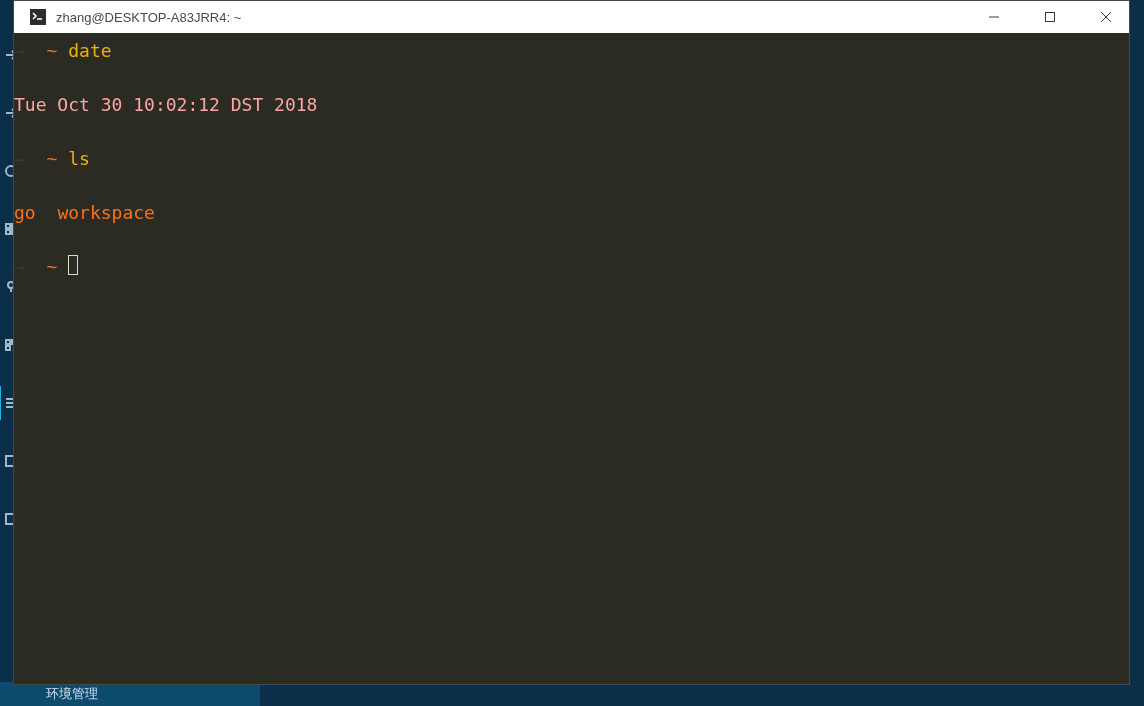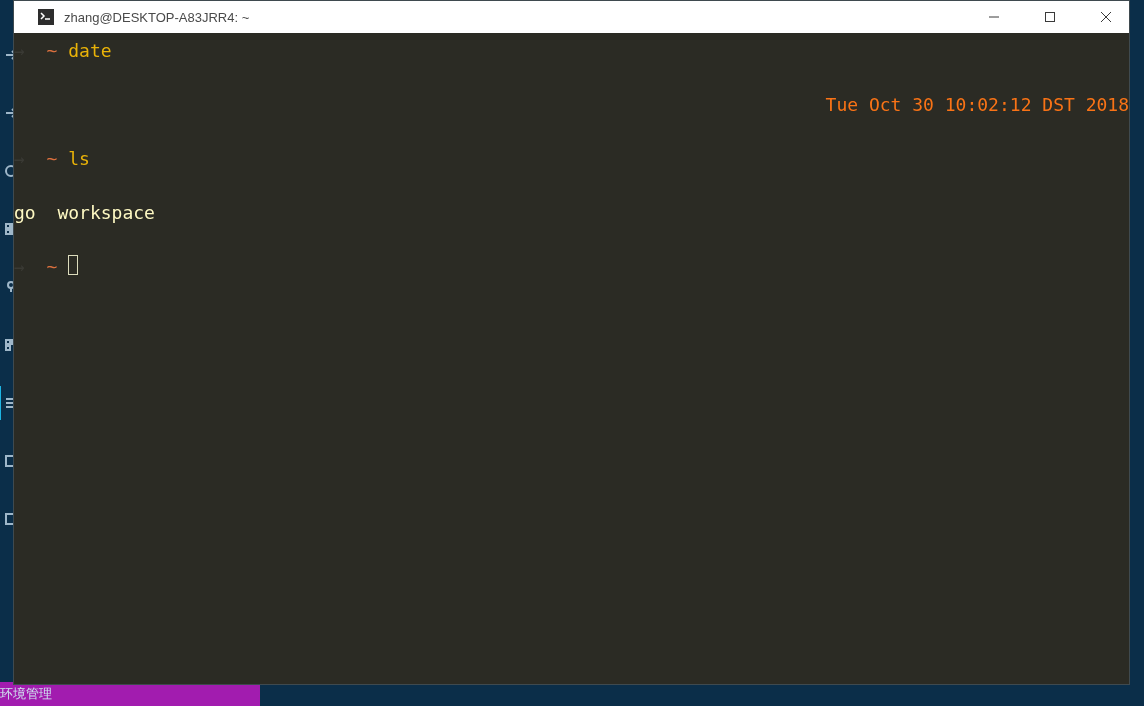--- a/index.html
+++ b/index.html
@@ -11,51 +11,51 @@
   background:#0b2e49;display:flex;flex-direction:column;
   align-items:center;gap:40px;padding-top:46px;
 }
 .left-strip .item{width:18px;height:18px;display:flex;align-items:center;justify-content:center;}
 .left-strip .item svg{stroke:#9fb7c9;fill:none;stroke-width:2;}
 .left-strip .item.active{position:relative;}
 .left-strip .item.active::before{content:"";position:absolute;left:-4px;top:-8px;width:3px;height:34px;background:#1db5e4;}
 
 .bottom-bar{
   position:absolute;left:0;bottom:0;width:260px;height:24px;
-  background:#a21caf;color:#cfe1ef;font-size:13px;
-  display:flex;align-items:center;gap:6px;
+  background:#0c4a6e;color:#cfe1ef;font-size:13px;
+  display:flex;align-items:center;padding-left:46px;gap:6px;
 }
 
 .terminal-window{
   position:absolute;left:13px;top:0;width:1117px;height:685px;
   background:#2b2b24;display:flex;flex-direction:column;
   border:1px solid #3f4a4f;box-shadow:0 0 0 0 rgba(0,0,0,0);
 }
 
 .titlebar{
   height:32px;background:#ffffff;display:flex;align-items:center;
-  padding:0 0 0 24px;gap:10px;color:#4a4a4a;font-family:'Segoe UI',Tahoma,sans-serif;font-size:13px;
+  padding:0 0 0 16px;gap:10px;color:#4a4a4a;font-family:'Segoe UI',Tahoma,sans-serif;font-size:13px;
 }
 .titlebar .app-icon{width:16px;height:16px;}
 .titlebar .title{flex:0 0 auto;}
 .titlebar .spacer{flex:1;}
 .titlebar .winctl{width:46px;height:32px;display:flex;align-items:center;justify-content:center;}
 .titlebar .winctl svg{stroke:#3a3a3a;stroke-width:1;fill:none;}
 
 .term-body{
   flex:1;background:#2b2b24;color:#dcdcbc;
   font-size:18px;line-height:27px;padding:4px 0 0 0;
   white-space:pre;overflow:hidden;
 }
 .term-line{display:block;}
 .prompt-arrow{color:#3a3a34;}
 .prompt-tilde{color:#d96f3e;}
 .cmd-green{color:#eab308;}
-.dir-cyan{color:#fef9c3;}
-.output-plain{color:#f97316;text-align:right;}
+.dir-cyan{color:#f97316;}
+.output-plain{color:#fca5a5;}
 .cursor-box{display:inline-block;width:10px;height:20px;border:1.5px solid #dcdcbc;background:transparent;vertical-align:text-bottom;margin-bottom:2px;}
 </style>
 </head>
 <body>
 
 <div class="left-strip">
   <div class="item">
       <svg width="14" height="14" viewBox="0 0 14 14">
         <path d="M2 7h10M8 3l4 4-4 4"></path>
       </svg>

